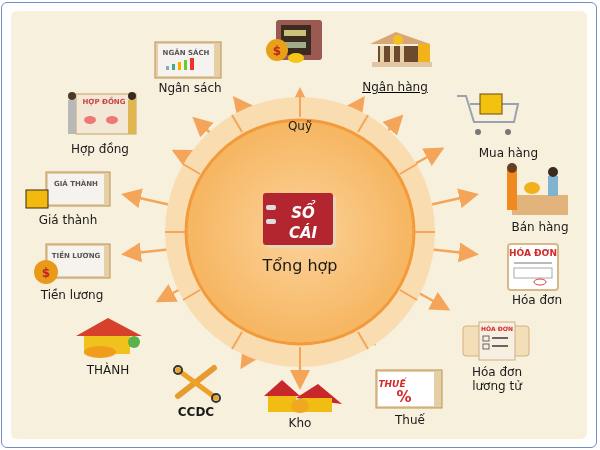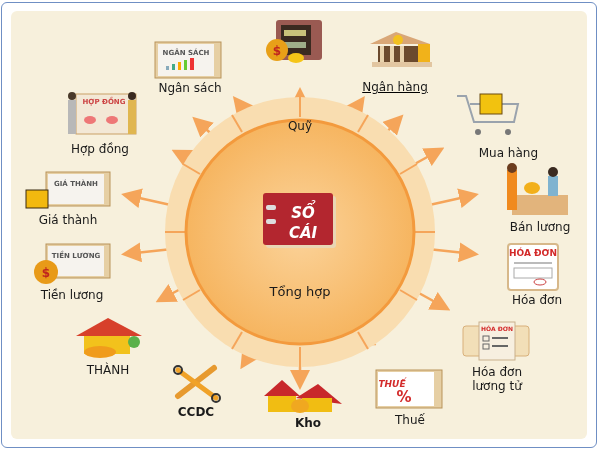--- a/index.html
+++ b/index.html
@@ -2,21 +2,21 @@
 <html><head>
 <meta charset="utf-8">
 <style>
   html,body{margin:0;padding:0;}
   body{width:600px;height:450px;overflow:hidden;background:#ffffff;font-family:"DejaVu Sans","Liberation Sans",sans-serif;}
   .frame{position:absolute;left:1px;top:2px;width:596px;height:446px;border:1px solid #6f8fc4;border-radius:6px;background:#fff;box-sizing:border-box;}
   .panel{position:absolute;left:11px;top:11px;width:576px;height:428px;background:#f7f0dc;border-radius:6px;}
   svg.rays{position:absolute;left:0;top:0;}
   .node{position:absolute;display:flex;flex-direction:column;align-items:center;}
   .lbl{font-size:12px;color:#1a1a1a;text-align:center;line-height:14px;white-space:nowrap;}
-  .center-label{position:absolute;left:250px;top:256px;width:100px;text-align:center;font-size:13px;color:#1a1a1a;margin-top:28px;}
+  .center-label{position:absolute;left:250px;top:256px;width:100px;text-align:center;font-size:16px;color:#1a1a1a;}
 </style>
 </head>
 <body>
 
 <div class="frame"></div>
 <div class="panel"></div>
 
 <svg class="rays" width="600" height="450">
   <defs>
     <marker id="ah" markerWidth="8" markerHeight="8" refX="6" refY="4" orient="auto">
@@ -201,33 +201,33 @@
 <div class="node" style="left:270px;top:79px;width:60px;margin-top:40px;">
   <span class="lbl">Quỹ</span>
 </div>
 <div class="node" style="left:355px;top:80px;width:80px;text-decoration:underline;">
   <span class="lbl">Ngân hàng</span>
 </div>
 <div class="node" style="left:458px;top:146px;width:80px;align-items:flex-end;">
   <span class="lbl">Mua hàng</span>
 </div>
 <div class="node" style="left:500px;top:220px;width:80px;">
-  <span class="lbl">Bán lương</span>
+  <span class="lbl">Bán hàng</span>
 </div>
 <div class="node" style="left:497px;top:293px;width:80px;">
   <span class="lbl">Hóa đơn</span>
 </div>
 <div class="node" style="left:457px;top:365px;width:80px;">
   <span class="lbl">Hóa đơn</span>
   <span class="lbl">lương tử</span>
 </div>
 <div class="node" style="left:370px;top:413px;width:80px;">
   <span class="lbl">Thuế</span>
 </div>
-<div class="node" style="left:268px;top:416px;width:80px;font-weight:bold;">
+<div class="node" style="left:260px;top:416px;width:80px;">
   <span class="lbl">Kho</span>
 </div>
 <div class="node" style="left:156px;top:405px;width:80px;font-weight:bold;">
   <span class="lbl">CCDC</span>
 </div>
 <div class="node" style="left:68px;top:363px;width:80px;">
   <span class="lbl">THÀNH</span>
 </div>
 <div class="node" style="left:30px;top:288px;width:84px;">
   <span class="lbl">Tiền lương</span>

